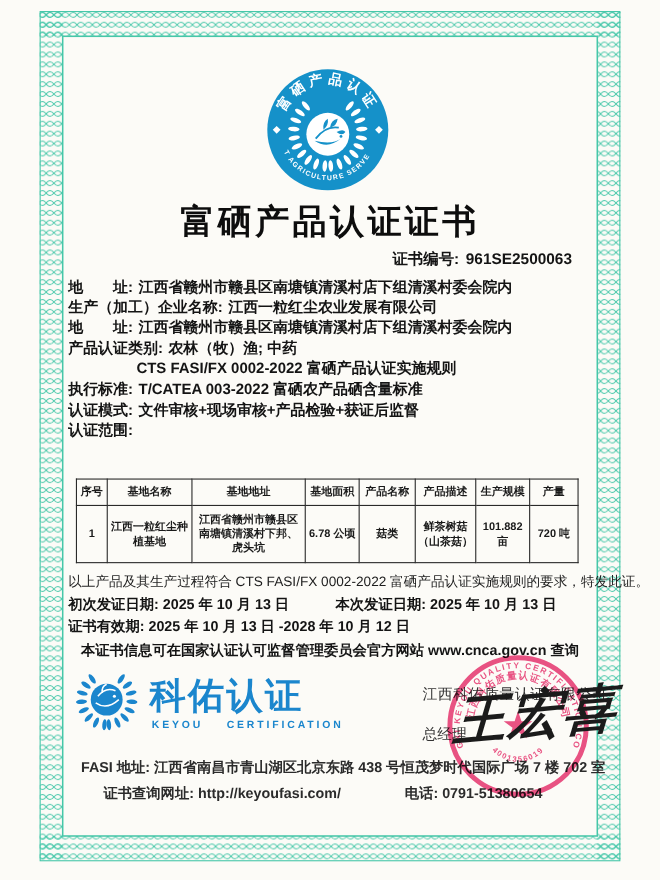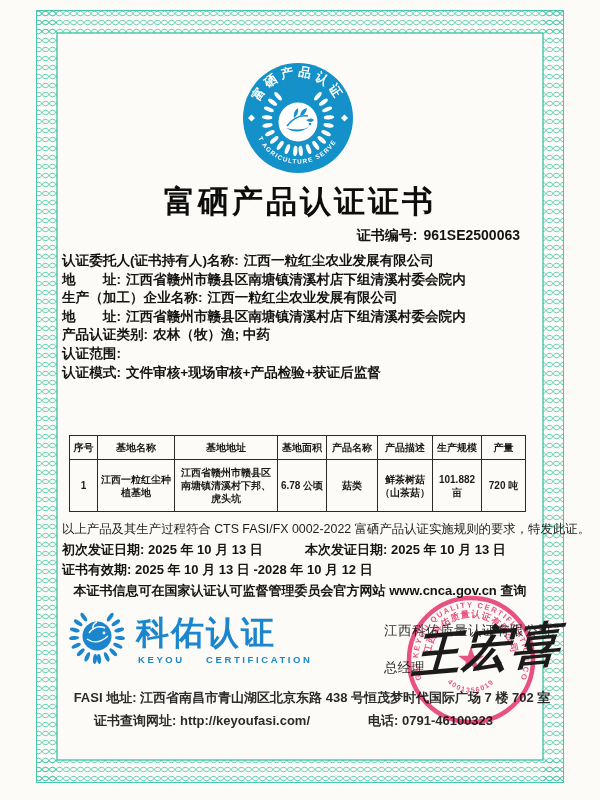--- a/index.html
+++ b/index.html
@@ -143,27 +143,28 @@
     </g>
   </svg>
 
   <div class="abs title">富硒产品认证证书</div>
 
   <div class="abs certno">
     <span class="lbl">证书编号:</span><span>961SE2500063</span>
   </div>
 
   <div class="abs fields">
-    <div class="fline"><span class="lbl">认证委托人(证书持有人)名称:</span><span>江西一粒红尘农业发展有限公司</span></div>
     <div class="fline"><span class="lbl">地　　址:</span><span>江西省赣州市赣县区南塘镇清溪村店下组清溪村委会院内</span></div>
     <div class="fline"><span class="lbl">生产（加工）企业名称:</span><span>江西一粒红尘农业发展有限公司</span></div>
     <div class="fline"><span class="lbl">地　　址:</span><span>江西省赣州市赣县区南塘镇清溪村店下组清溪村委会院内</span></div>
     <div class="fline"><span class="lbl">产品认证类别:</span><span>农林（牧）渔; 中药</span></div>
+    <div class="fline indent"><span>CTS FASI/FX 0002-2022 富硒产品认证实施规则</span></div>
+    <div class="fline"><span class="lbl">执行标准:</span><span>T/CATEA 003-2022 富硒农产品硒含量标准</span></div>
+    <div class="fline"><span class="lbl">认证模式:</span><span>文件审核+现场审核+产品检验+获证后监督</span></div>
     <div class="fline"><span class="lbl">认证范围:</span></div>
-    <div class="fline"><span class="lbl">认证模式:</span><span>文件审核+现场审核+产品检验+获证后监督</span></div>
   </div>
 
   <table class="scope">
     <colgroup>
       <col style="width:28px">
         <col style="width:77px">
         <col style="width:103px">
         <col style="width:49px">
       <col style="width:51px">
         <col style="width:55px">
@@ -264,16 +265,16 @@
     </text>
     <text x="69" y="80" font-size="34" fill="#e8326f" text-anchor="middle">★</text>
   </svg>
 
   <div class="abs signature">王宏喜</div>
 
   <div class="abs fasi">FASI 地址: 江西省南昌市青山湖区北京东路 438 号恒茂梦时代国际广场 7 楼 702 室</div>
 
   <div class="abs contact">
     <span class="site"><span>证书查询网址:</span> <span>http://keyoufasi.com/</span></span>
-    <span class="phone"><span>电话:</span> <span>0791-46100323</span></span>
+    <span class="phone"><span>电话:</span> <span>0791-51380654</span></span>
   </div>
 
 </div>
 
 </body></html>

